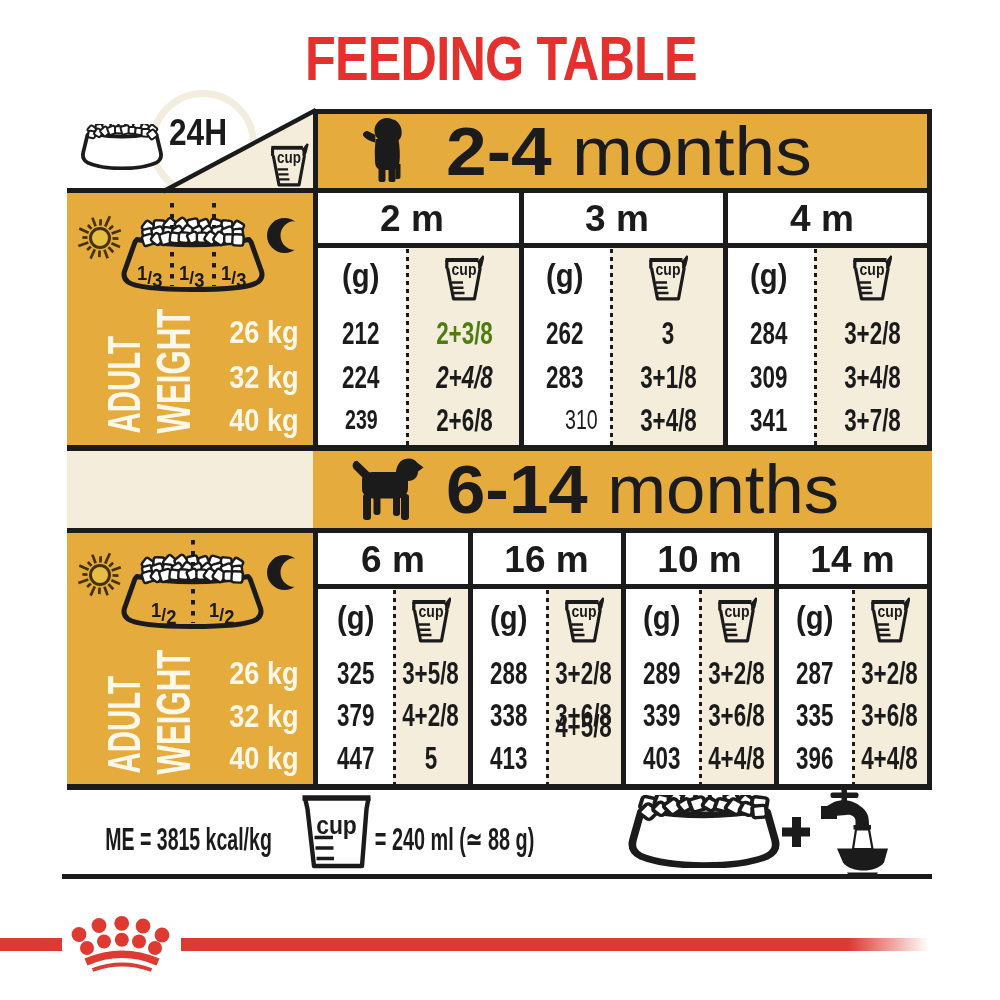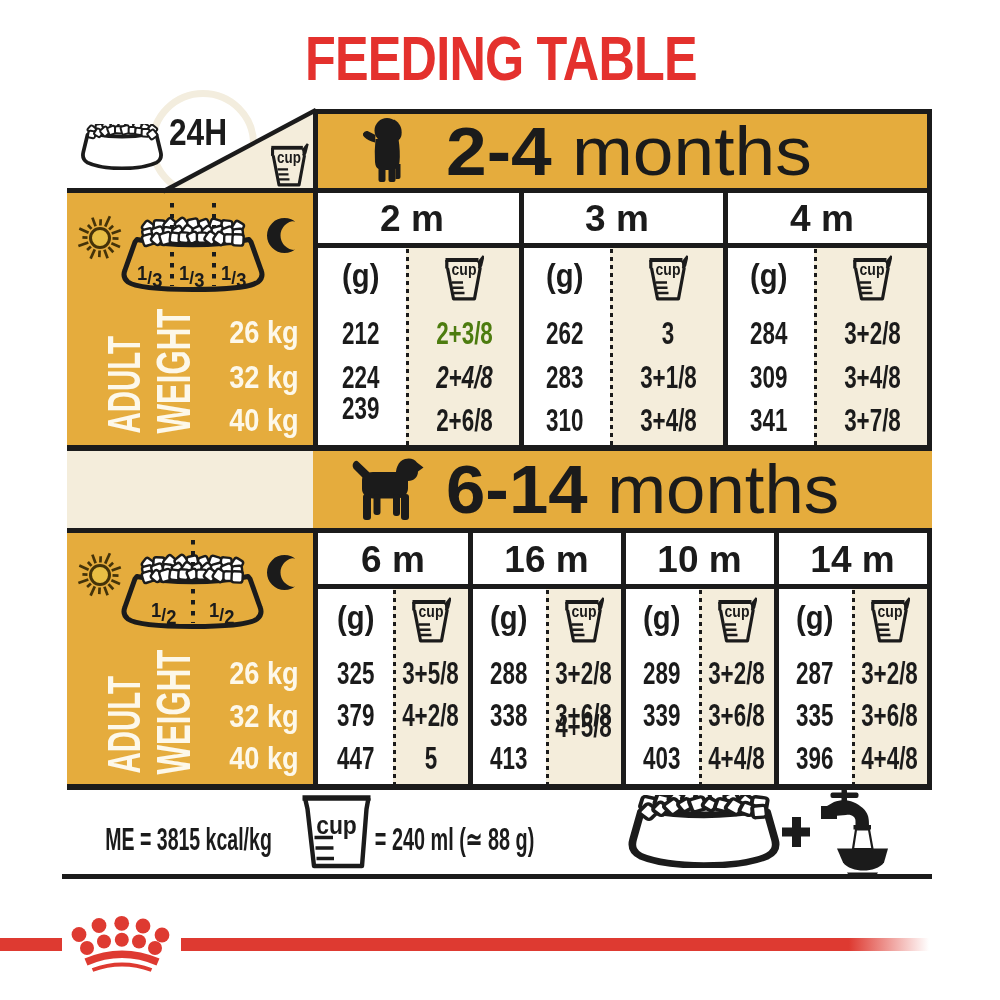--- a/index.html
+++ b/index.html
@@ -126,27 +126,27 @@
 <path d="M34,8 L39.5,1 L37.2,10.5 L34.5,13" stroke-width="2.2" fill="#1B1B1B"></path>
 <path d="M2.8,5 V13.5" stroke-width="3.2"></path>
 <path d="M36,8 V13.5" stroke-width="3"></path>
 <path d="M3.5,13 L9.5,43.8 H30.5 L36.2,13" stroke-width="3.2" stroke-linejoin="round"></path>
 <path d="M8,27.5 H19 M8.8,32.8 H19.5 M9.6,38 H20.5" stroke-width="2.4"></path>
 </g>
 <text x="20" y="20.5" font-family="Liberation Sans,sans-serif" font-size="16.5" font-weight="bold" text-anchor="middle" fill="#1B1B1B" transform="translate(20,20.5) scale(0.85,1) translate(-20,-20.5)">cup</text>
 </svg></div>
 <div class="t" style="left:61.0px;top:317.0px;width:600px;height:32px;line-height:32px;font-size:32px;color:#1B1B1B;font-weight:bold;"><span style="--sx:0.7">212</span></div>
 <div class="t" style="left:61.0px;top:361.0px;width:600px;height:32px;line-height:32px;font-size:32px;color:#1B1B1B;font-weight:bold;"><span style="--sx:0.7">224</span></div>
-<div class="t" style="left:61.0px;top:392px;width:600px;height:32px;line-height:32px;font-size:32px;color:#1B1B1B;font-weight:bold;"><span style="--sx:0.7">239</span></div>
+<div class="t" style="left:61.0px;top:404.0px;width:600px;height:32px;line-height:32px;font-size:28px;color:#1B1B1B;font-weight:bold;"><span style="--sx:0.7">239</span></div>
 <div class="t" style="left:164.0px;top:317.0px;width:600px;height:32px;line-height:32px;font-size:32px;color:#4d7c0f;font-weight:bold;"><span style="--sx:0.7">2+3/8</span></div>
 <div class="t" style="left:164.0px;top:361.0px;width:600px;height:32px;line-height:32px;font-size:32px;color:#1B1B1B;font-weight:bold;font-style:italic;"><span style="--sx:0.7">2+4/8</span></div>
 <div class="t" style="left:164.0px;top:404.0px;width:600px;height:32px;line-height:32px;font-size:32px;color:#1B1B1B;font-weight:bold;"><span style="--sx:0.7">2+6/8</span></div>
 <div class="t" style="left:265.0px;top:317.0px;width:600px;height:32px;line-height:32px;font-size:32px;color:#1B1B1B;font-weight:bold;"><span style="--sx:0.7">262</span></div>
 <div class="t" style="left:265.0px;top:361.0px;width:600px;height:32px;line-height:32px;font-size:32px;color:#1B1B1B;font-weight:bold;"><span style="--sx:0.7">283</span></div>
-<div class="t" style="left:265.0px;top:404.0px;width:600px;height:32px;line-height:32px;font-size:32px;color:#1B1B1B;font-weight:bold;"><span style="--sx:0.7">310</span></div>
+<div class="t" style="left:281px;top:404.0px;width:600px;height:32px;line-height:32px;font-size:28px;color:#1B1B1B;font-weight:normal;"><span style="--sx:0.7">310</span></div>
 <div class="t" style="left:368.0px;top:317.0px;width:600px;height:32px;line-height:32px;font-size:32px;color:#1B1B1B;font-weight:bold;"><span style="--sx:0.7">3</span></div>
 <div class="t" style="left:368.0px;top:361.0px;width:600px;height:32px;line-height:32px;font-size:32px;color:#1B1B1B;font-weight:bold;"><span style="--sx:0.7">3+1/8</span></div>
 <div class="t" style="left:368.0px;top:404.0px;width:600px;height:32px;line-height:32px;font-size:32px;color:#1B1B1B;font-weight:bold;"><span style="--sx:0.7">3+4/8</span></div>
 <div class="t" style="left:469.0px;top:317.0px;width:600px;height:32px;line-height:32px;font-size:32px;color:#1B1B1B;font-weight:bold;"><span style="--sx:0.7">284</span></div>
 <div class="t" style="left:469.0px;top:361.0px;width:600px;height:32px;line-height:32px;font-size:32px;color:#1B1B1B;font-weight:bold;"><span style="--sx:0.7">309</span></div>
 <div class="t" style="left:469.0px;top:404.0px;width:600px;height:32px;line-height:32px;font-size:32px;color:#1B1B1B;font-weight:bold;"><span style="--sx:0.7">341</span></div>
 <div class="t" style="left:572.0px;top:317.0px;width:600px;height:32px;line-height:32px;font-size:32px;color:#1B1B1B;font-weight:bold;"><span style="--sx:0.7">3+2/8</span></div>
 <div class="t" style="left:572.0px;top:361.0px;width:600px;height:32px;line-height:32px;font-size:32px;color:#1B1B1B;font-weight:bold;"><span style="--sx:0.7">3+4/8</span></div>
 <div class="t" style="left:572.0px;top:404.0px;width:600px;height:32px;line-height:32px;font-size:32px;color:#1B1B1B;font-weight:bold;"><span style="--sx:0.7">3+7/8</span></div>
 <div class="a" style="left:75px;top:213px"><svg width="50" height="50" viewBox="0 0 50 50">

